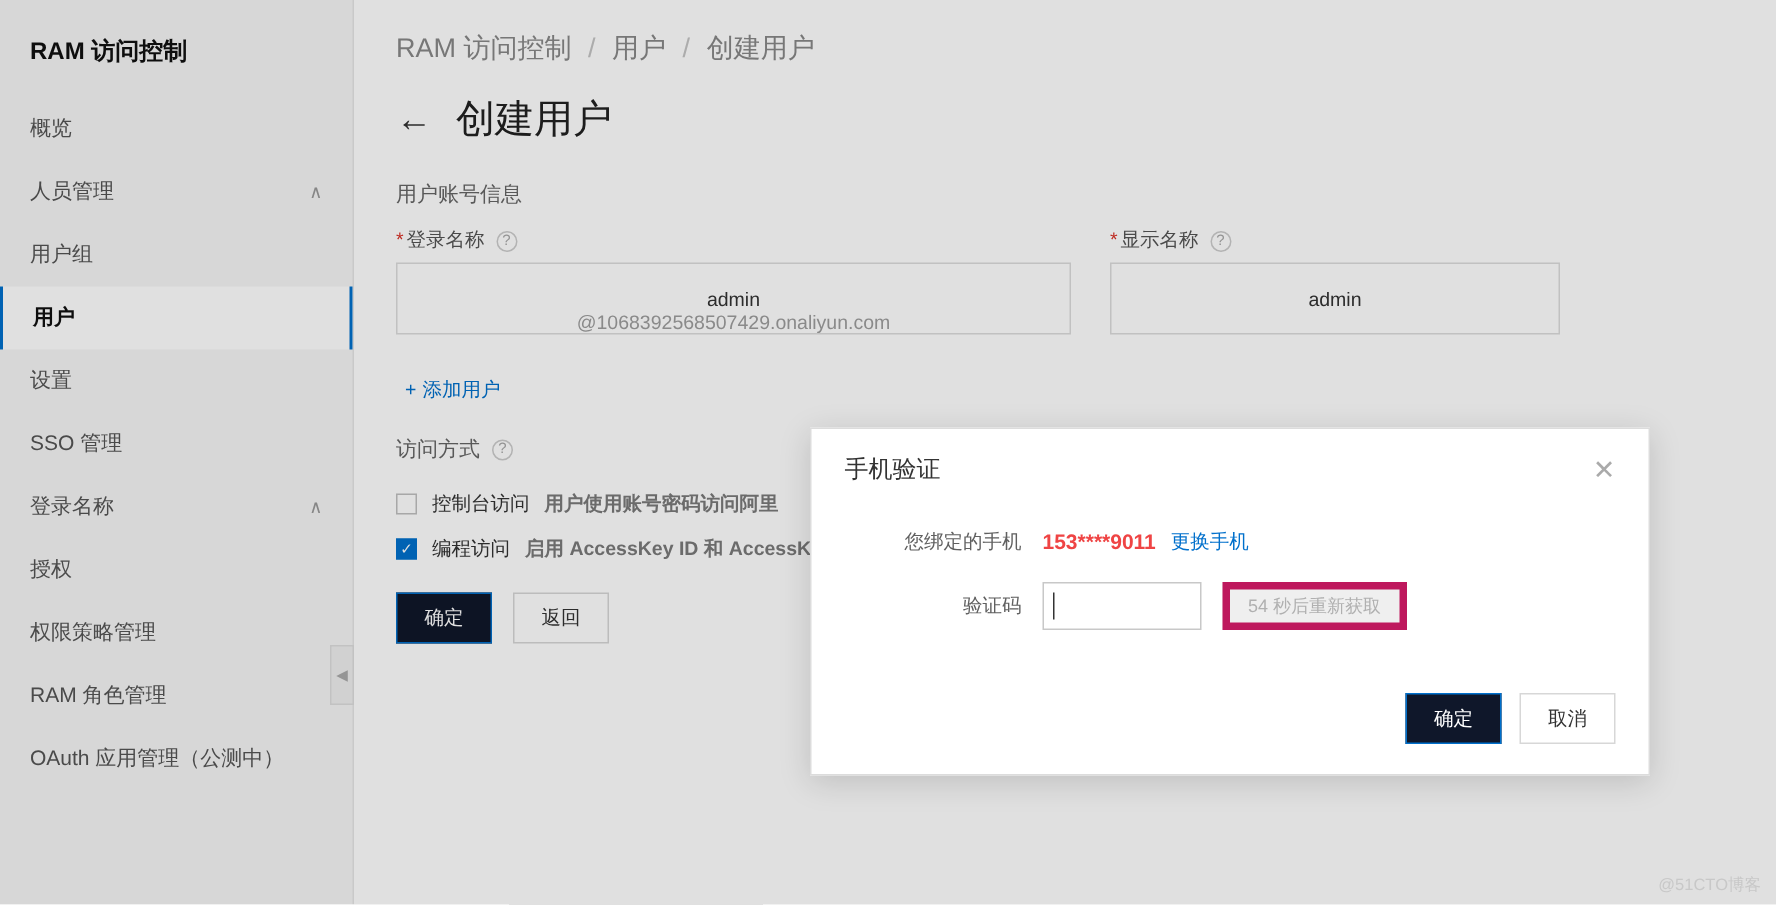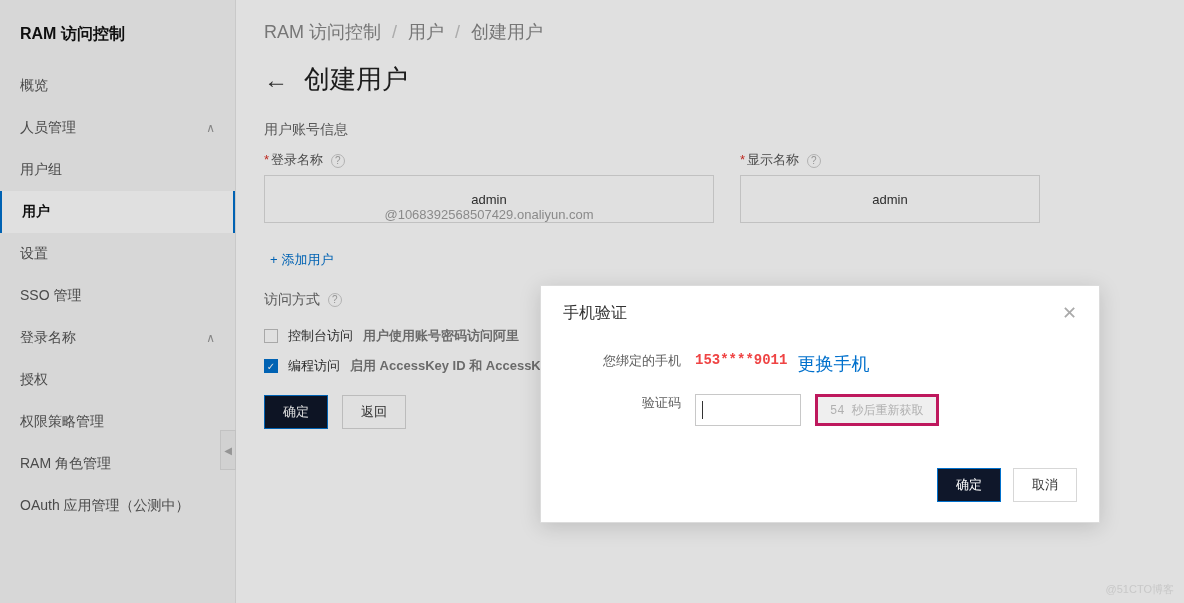--- a/index.html
+++ b/index.html
@@ -45,28 +45,28 @@
   .btn { height:34px; padding:0 18px; font-size:13px; display:flex; align-items:center; cursor:pointer; }
   .btn-primary { background:#0f172a; color:#fff; border:1px solid #0070cc; }
   .btn-default { background:#fff; color:#333; border:1px solid #d7d7d7; }
 
   .overlay { position:absolute; inset:0; background:rgba(0,0,0,0.12); }
   .modal { position:absolute; left:540px; top:285px; width:560px; background:#fff; border:1px solid #dcdcdc; box-shadow:0 4px 20px rgba(0,0,0,0.15); }
   .modal-head { display:flex; justify-content:space-between; align-items:center; padding:16px 22px 10px 22px; }
   .modal-title { font-size:16px; color:#333; }
   .modal-close { font-size:18px; color:#aaa; cursor:pointer; }
   .modal-body { padding:18px 30px 10px 30px; }
-  .m-row { display:flex; margin-bottom:18px;font-family:Liberation Mono, monospace; }
+  .m-row { display:flex; align-items:center; margin-bottom:18px; }
   .m-label { width:110px; text-align:right; color:#606060; font-size:13px; margin-right:14px; }
   .m-phone { font-weight:700; color:#ef4444; font-size:14px; }
-  .m-link { color:#0070cc; font-size:18px; margin-left:10px; cursor:pointer; }
+  .m-link { color:#0070cc; font-size:13px; margin-left:10px; cursor:pointer; }
   .m-input { width:106px; height:32px; border:1px solid #c8c8c8; padding:2px 6px; display:flex; align-items:center; }
   .m-caret { width:1px; height:18px; background:#333; animation:blink 1s step-end infinite; }
   @keyframes blink { 50% { opacity:0; } }
-  .m-resend { margin-left:14px; height:32px; padding:0 12px; background:#efefef; color:#b0b0b0; font-size:12px; display:flex; align-items:center; border:3px solid #be185d; }
+  .m-resend { margin-left:14px; height:32px; padding:0 12px; background:#efefef; color:#b0b0b0; font-size:12px; display:flex; align-items:center; border:5px solid #be185d; }
   .modal-foot { display:flex; justify-content:flex-end; gap:12px; padding:14px 22px 20px 22px; }
   .watermark { position:absolute; right:10px; bottom:6px; color:#c8c8c8; font-size:11px; }
 </style>
 </head>
 <body>
 
 <div class="app">
 
   <div class="sidebar">
     <div class="sidebar-title">RAM 访问控制</div>

